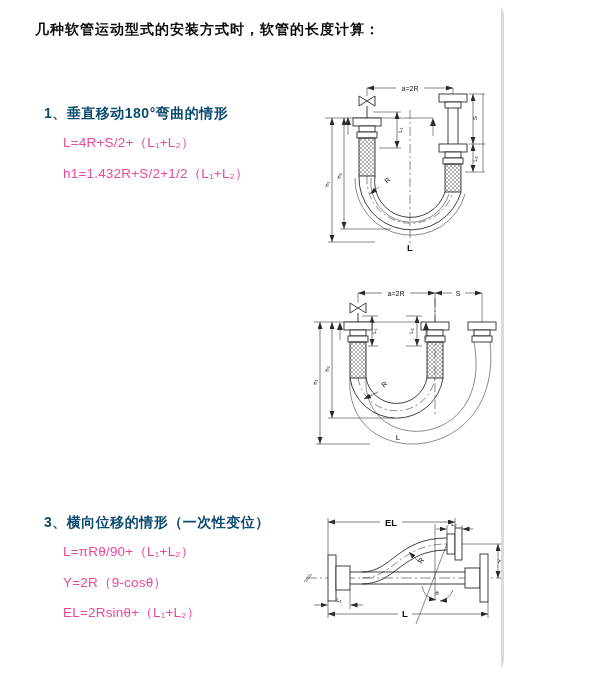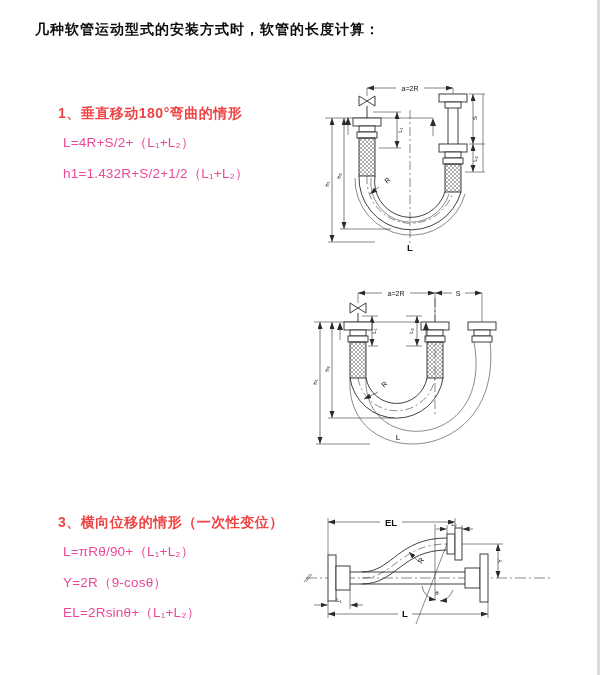--- a/index.html
+++ b/index.html
@@ -1,25 +1,25 @@
 <!DOCTYPE html>
 <html><head>
 <meta charset="utf-8">
 <style>
   html,body { margin:0; padding:0; background:#fff; }
   .page {
-    position:relative; width:600px; height:675px; background:#ffffff;
-    font-family:"Liberation Sans","DejaVu Sans",sans-serif; color:#111; overflow:hidden;
+    position:relative; width:504px; height:675px; background:#ffffff;
+    font-family:"Liberation Sans","DejaVu Sans",sans-serif; color:#111; overflow:hidden;border-radius:16px;
   }
   .title {
     position:absolute; left:35px; top:21px;
     font-size:14px; font-weight:bold; letter-spacing:1px; color:#0d0d0d;
   }
   .sec { position:absolute; left:44px; }
-  .sec-head { font-size:14px; font-weight:bold; letter-spacing:0.5px; margin:0 0 11px 14px; color:#ef4444; }
+  .sec-head { font-size:14px; font-weight:bold; letter-spacing:0.5px; margin:0 0 11px 0; color:#0c4a6e; }
   .formula { font-size:13.5px; margin:0 0 12.5px 19px; letter-spacing:0.2px; color:#ec4899; }
   .diag { position:absolute; }
   .diag line, .diag path { stroke:#2b2b2b; fill:none; stroke-width:0.9; }
   .diag .thin { stroke-width:0.55; }
   .diag .dim  { stroke-width:0.6; }
   .diag rect.part  { fill:#ffffff; stroke:#2b2b2b; stroke-width:0.9; }
   .diag rect.braid { fill:url(#braid); stroke:#2b2b2b; stroke-width:0.9; }
   .diag rect.bg    { fill:#ffffff; stroke:none; }
   .diag .fill { fill:#2b2b2b; stroke:none; }
   .diag text { font-family:"Liberation Sans","DejaVu Sans",sans-serif; font-size:7px; fill:#111; stroke:none; font-weight:normal; }

